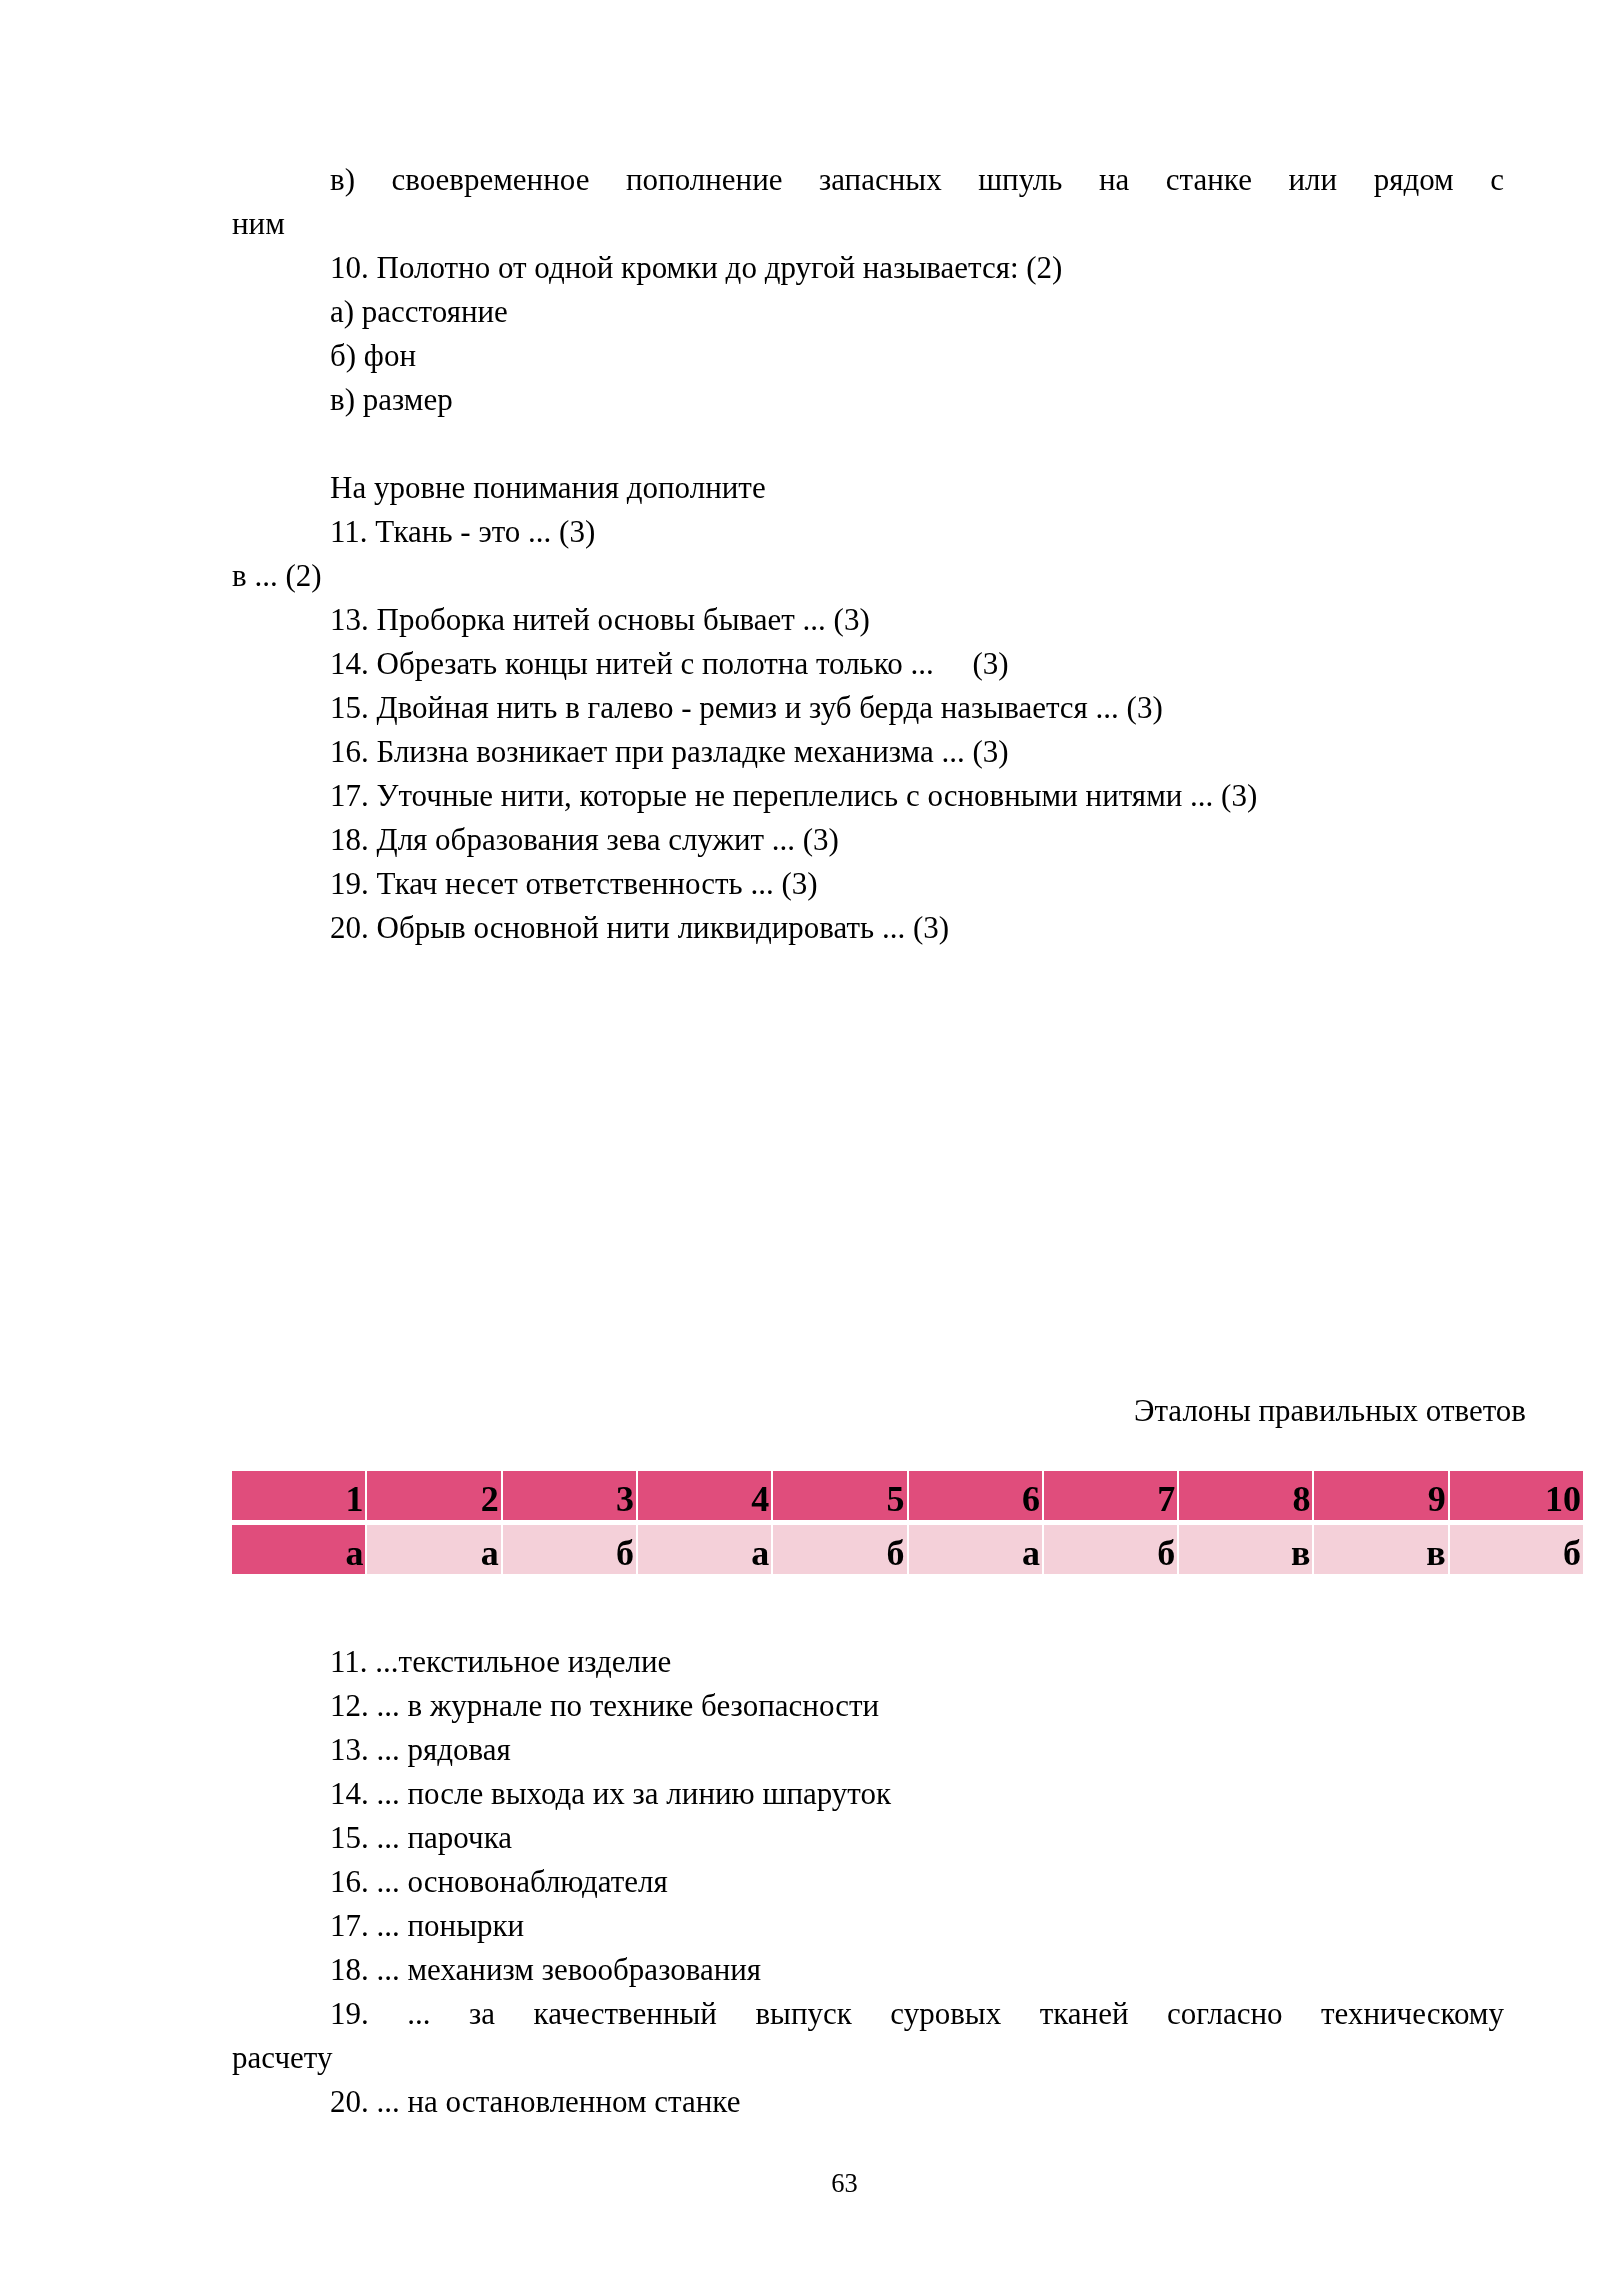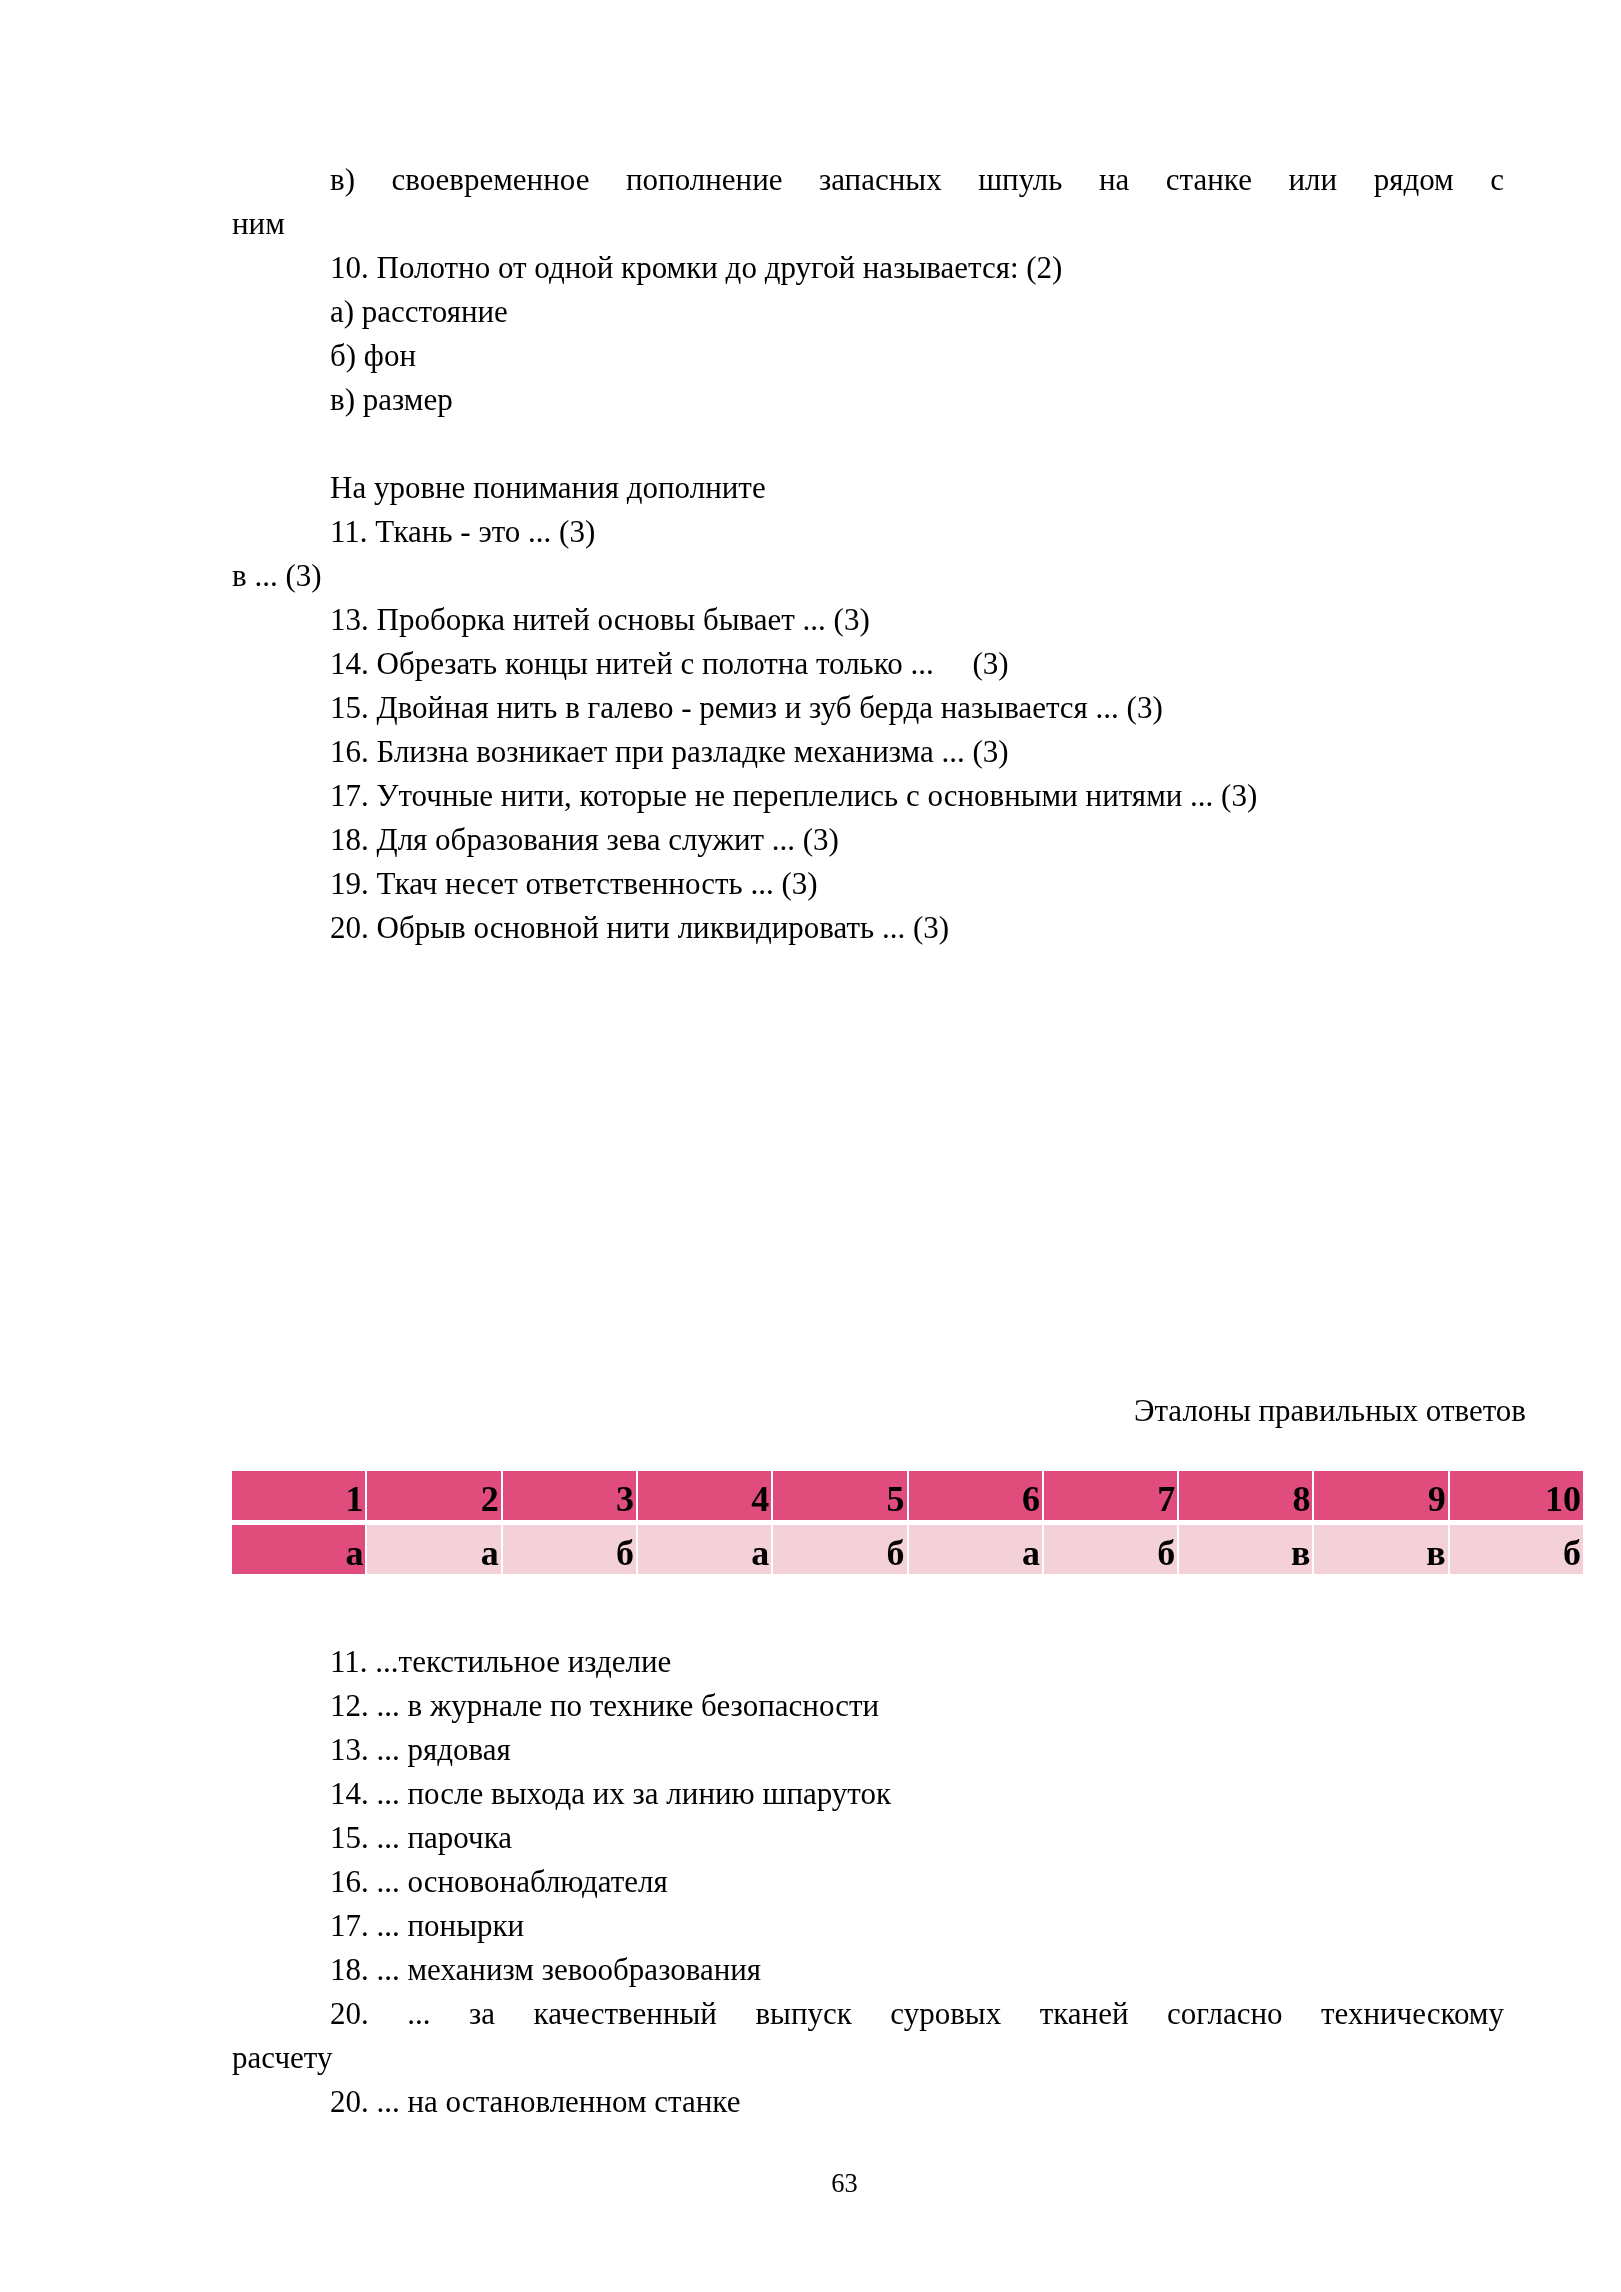--- a/index.html
+++ b/index.html
@@ -49,21 +49,21 @@
   <div class="text" style="top:158px;">
     <span class="line indent justify">в) своевременное пополнение запасных шпуль на станке или рядом с</span>
     <span class="line">ним</span>
     <span class="line indent">10. Полотно от одной кромки до другой называется: (2)</span>
     <span class="line indent">а) расстояние</span>
     <span class="line indent">б) фон</span>
     <span class="line indent">в) размер</span>
     <span class="line"></span>
     <span class="line indent">На уровне понимания дополните</span>
     <span class="line indent">11. Ткань - это ... (3)</span>
-    <span class="line">в ... (3)</span>
+    <span class="line">в ... (2)</span>
     <span class="line indent" style="white-space:pre;">13. Проборка нитей основы бывает ... (3)</span>
     <span class="line indent" style="white-space:pre;">14. Обрезать концы нитей с полотна только ...     (3)</span>
     <span class="line indent">15. Двойная нить в галево - ремиз и зуб берда называется ... (3)</span>
     <span class="line indent">16. Близна возникает при разладке механизма ... (3)</span>
     <span class="line indent">17. Уточные нити, которые не переплелись с основными нитями ... (3)</span>
     <span class="line indent">18. Для образования зева служит ... (3)</span>
     <span class="line indent">19. Ткач несет ответственность ... (3)</span>
     <span class="line indent">20. Обрыв основной нити ликвидировать ... (3)</span>
   </div>
 
@@ -100,20 +100,20 @@
 
   <div class="text" style="top:1640px;">
     <span class="line indent">11. ...текстильное изделие</span>
     <span class="line indent">12. ... в журнале по технике безопасности</span>
     <span class="line indent">13. ... рядовая</span>
     <span class="line indent">14. ... после выхода их за линию шпаруток</span>
     <span class="line indent">15. ... парочка</span>
     <span class="line indent">16. ... основонаблюдателя</span>
     <span class="line indent">17. ... понырки</span>
     <span class="line indent">18. ... механизм зевообразования</span>
-    <span class="line indent justify">20. ... за качественный выпуск суровых тканей согласно техническому</span>
+    <span class="line indent justify">19. ... за качественный выпуск суровых тканей согласно техническому</span>
     <span class="line">расчету</span>
     <span class="line indent">20. ... на остановленном станке</span>
   </div>
 
   <div class="pagenum">63</div>
 </div>
 
 
 </body></html>

